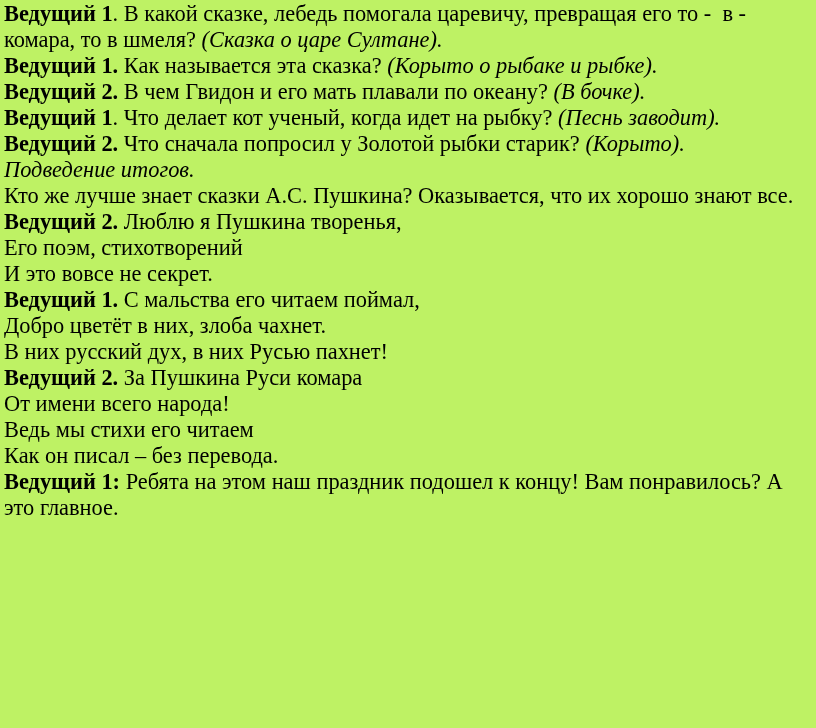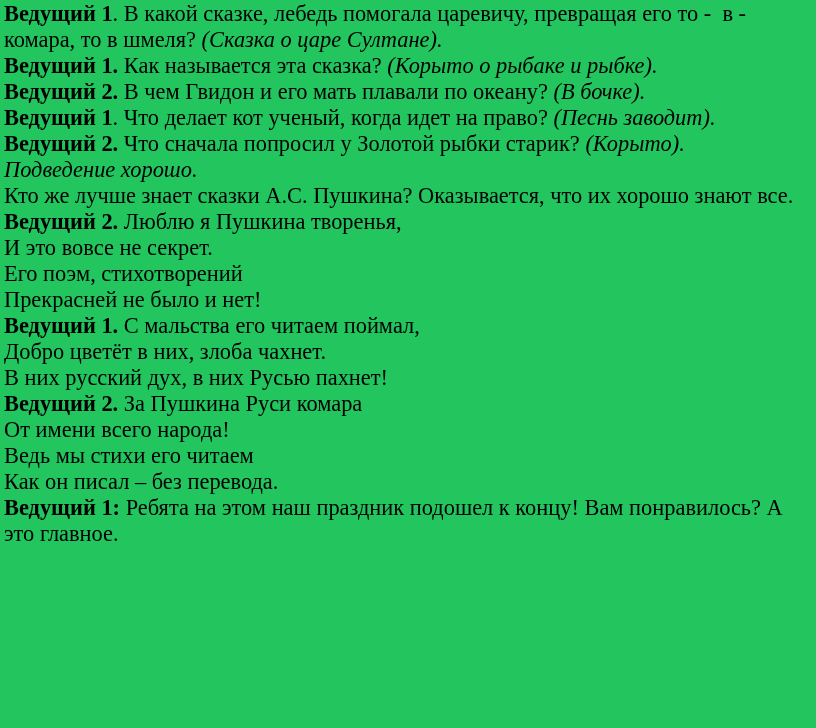--- a/index.html
+++ b/index.html
@@ -4,21 +4,21 @@
 <style>
   html, body {
     margin: 0;
     padding: 0;
     background: #ffffff;
   }
   .page {
     position: relative;
     width: 816px;
     height: 728px;
-    background: #22c55e;
+    background: #bef264;
     overflow: hidden;
     box-sizing: border-box;
     padding: 1px 6px 0 4px;
     font-family: "Liberation Serif", "DejaVu Serif", serif;
     font-size: 22.4px;
     line-height: 26px;
     color: #000000;
   }
   .line {
     white-space: pre;
@@ -29,28 +29,27 @@
 </style>
 </head>
 <body>
 
 <div class="page">
   <div id="document-text">
       <div class="line"><span class="seg-bold">Ведущий 1</span><span class="seg-regular">. В какой сказке, лебедь помогала царевичу, превращая его то -  в -</span></div>
       <div class="line"><span class="seg-regular">комара, то в шмеля? </span><span class="seg-italic">(Сказка о царе Султане).</span></div>
       <div class="line"><span class="seg-bold">Ведущий 1.</span><span class="seg-regular"> Как называется эта сказка? </span><span class="seg-italic">(Корыто о рыбаке и рыбке).</span></div>
       <div class="line"><span class="seg-bold">Ведущий 2.</span><span class="seg-regular"> В чем Гвидон и его мать плавали по океану? </span><span class="seg-italic">(В бочке).</span></div>
-      <div class="line"><span class="seg-bold">Ведущий 1</span><span class="seg-regular">. Что делает кот ученый, когда идет на право? </span><span class="seg-italic">(Песнь заводит).</span></div>
+      <div class="line"><span class="seg-bold">Ведущий 1</span><span class="seg-regular">. Что делает кот ученый, когда идет на рыбку? </span><span class="seg-italic">(Песнь заводит).</span></div>
       <div class="line"><span class="seg-bold">Ведущий 2.</span><span class="seg-regular"> Что сначала попросил у Золотой рыбки старик? </span><span class="seg-italic">(Корыто).</span></div>
-      <div class="line"><span class="seg-italic">Подведение хорошо.</span></div>
+      <div class="line"><span class="seg-italic">Подведение итогов.</span></div>
       <div class="line"><span class="seg-regular">Кто же лучше знает сказки А.С. Пушкина? Оказывается, что их хорошо знают все.</span></div>
       <div class="line"><span class="seg-bold">Ведущий 2.</span><span class="seg-regular"> Люблю я Пушкина творенья,</span></div>
+      <div class="line"><span class="seg-regular">Его поэм, стихотворений</span></div>
       <div class="line"><span class="seg-regular">И это вовсе не секрет.</span></div>
-      <div class="line"><span class="seg-regular">Его поэм, стихотворений</span></div>
-      <div class="line"><span class="seg-regular">Прекрасней не было и нет!</span></div>
       <div class="line"><span class="seg-bold">Ведущий 1.</span><span class="seg-regular"> С мальства его читаем поймал,</span></div>
       <div class="line"><span class="seg-regular">Добро цветёт в них, злоба чахнет.</span></div>
       <div class="line"><span class="seg-regular">В них русский дух, в них Русью пахнет!</span></div>
       <div class="line"><span class="seg-bold">Ведущий 2.</span><span class="seg-regular"> За Пушкина Руси комара</span></div>
       <div class="line"><span class="seg-regular">От имени всего народа!</span></div>
       <div class="line"><span class="seg-regular">Ведь мы стихи его читаем</span></div>
       <div class="line"><span class="seg-regular">Как он писал – без перевода.</span></div>
       <div class="line"><span class="seg-bold">Ведущий 1:</span><span class="seg-regular"> Ребята на этом наш праздник подошел к концу! Вам понравилось? А</span></div>
       <div class="line"><span class="seg-regular">это главное.</span></div>
     </div>

